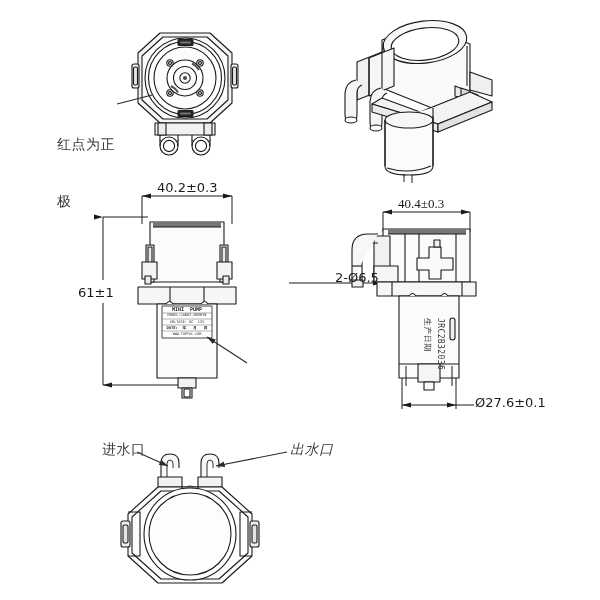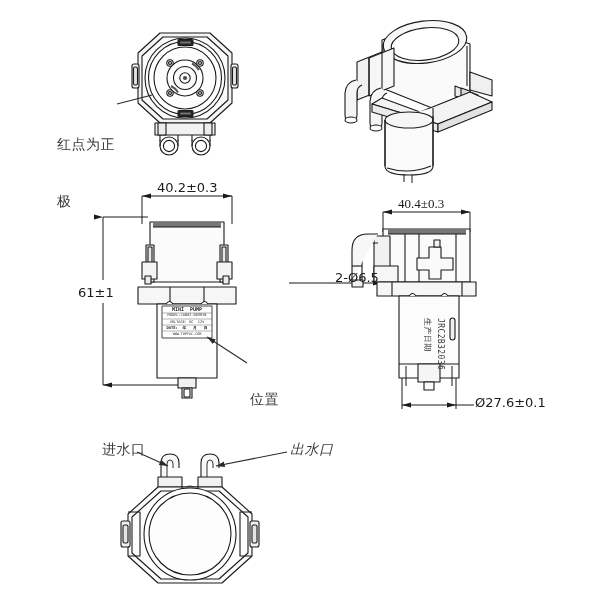--- a/index.html
+++ b/index.html
@@ -299,21 +299,20 @@
 
 <div class="dim" style="left:78px;top:285px;">61±1</div>
 
 <div class="dim" style="left:398px;top:196px;font-family:Liberation Serif, serif;">40.4±0.3</div>
 
 <div class="dim" style="left:290px;top:270px;margin-left:45px;">2-Ø6.5</div>
 
 <div class="dim" style="left:475px;top:395px;">Ø27.6±0.1</div>
 
 <div class="anno" style="left:250px;top:352px;">
-  <div>位置</div>
 </div>
 
 <div class="anno" style="left:72px;top:440px;margin-left:30px;">进水口</div>
 
 <div class="anno" style="left:290px;top:440px;font-style:italic;">出水口</div>
 
 <div style="position:absolute;left:163px;top:306px;width:48px;height:32px;overflow:hidden;">
   <div class="lbl-txt" style="position:static;font-size:5px;line-height:6.4px;text-align:center;color:#1f1f1f;font-weight:bold;">MINI  PUMP</div>
   <div class="lbl-txt" style="position:static;font-size:3.6px;line-height:6.2px;text-align:center;color:#2a2a2a;">MODEL:JXB02-B038YB</div>
   <div class="lbl-txt" style="position:static;font-size:3.6px;line-height:6.2px;text-align:center;color:#2a2a2a;">VOLTAGE: DC  12V</div>

